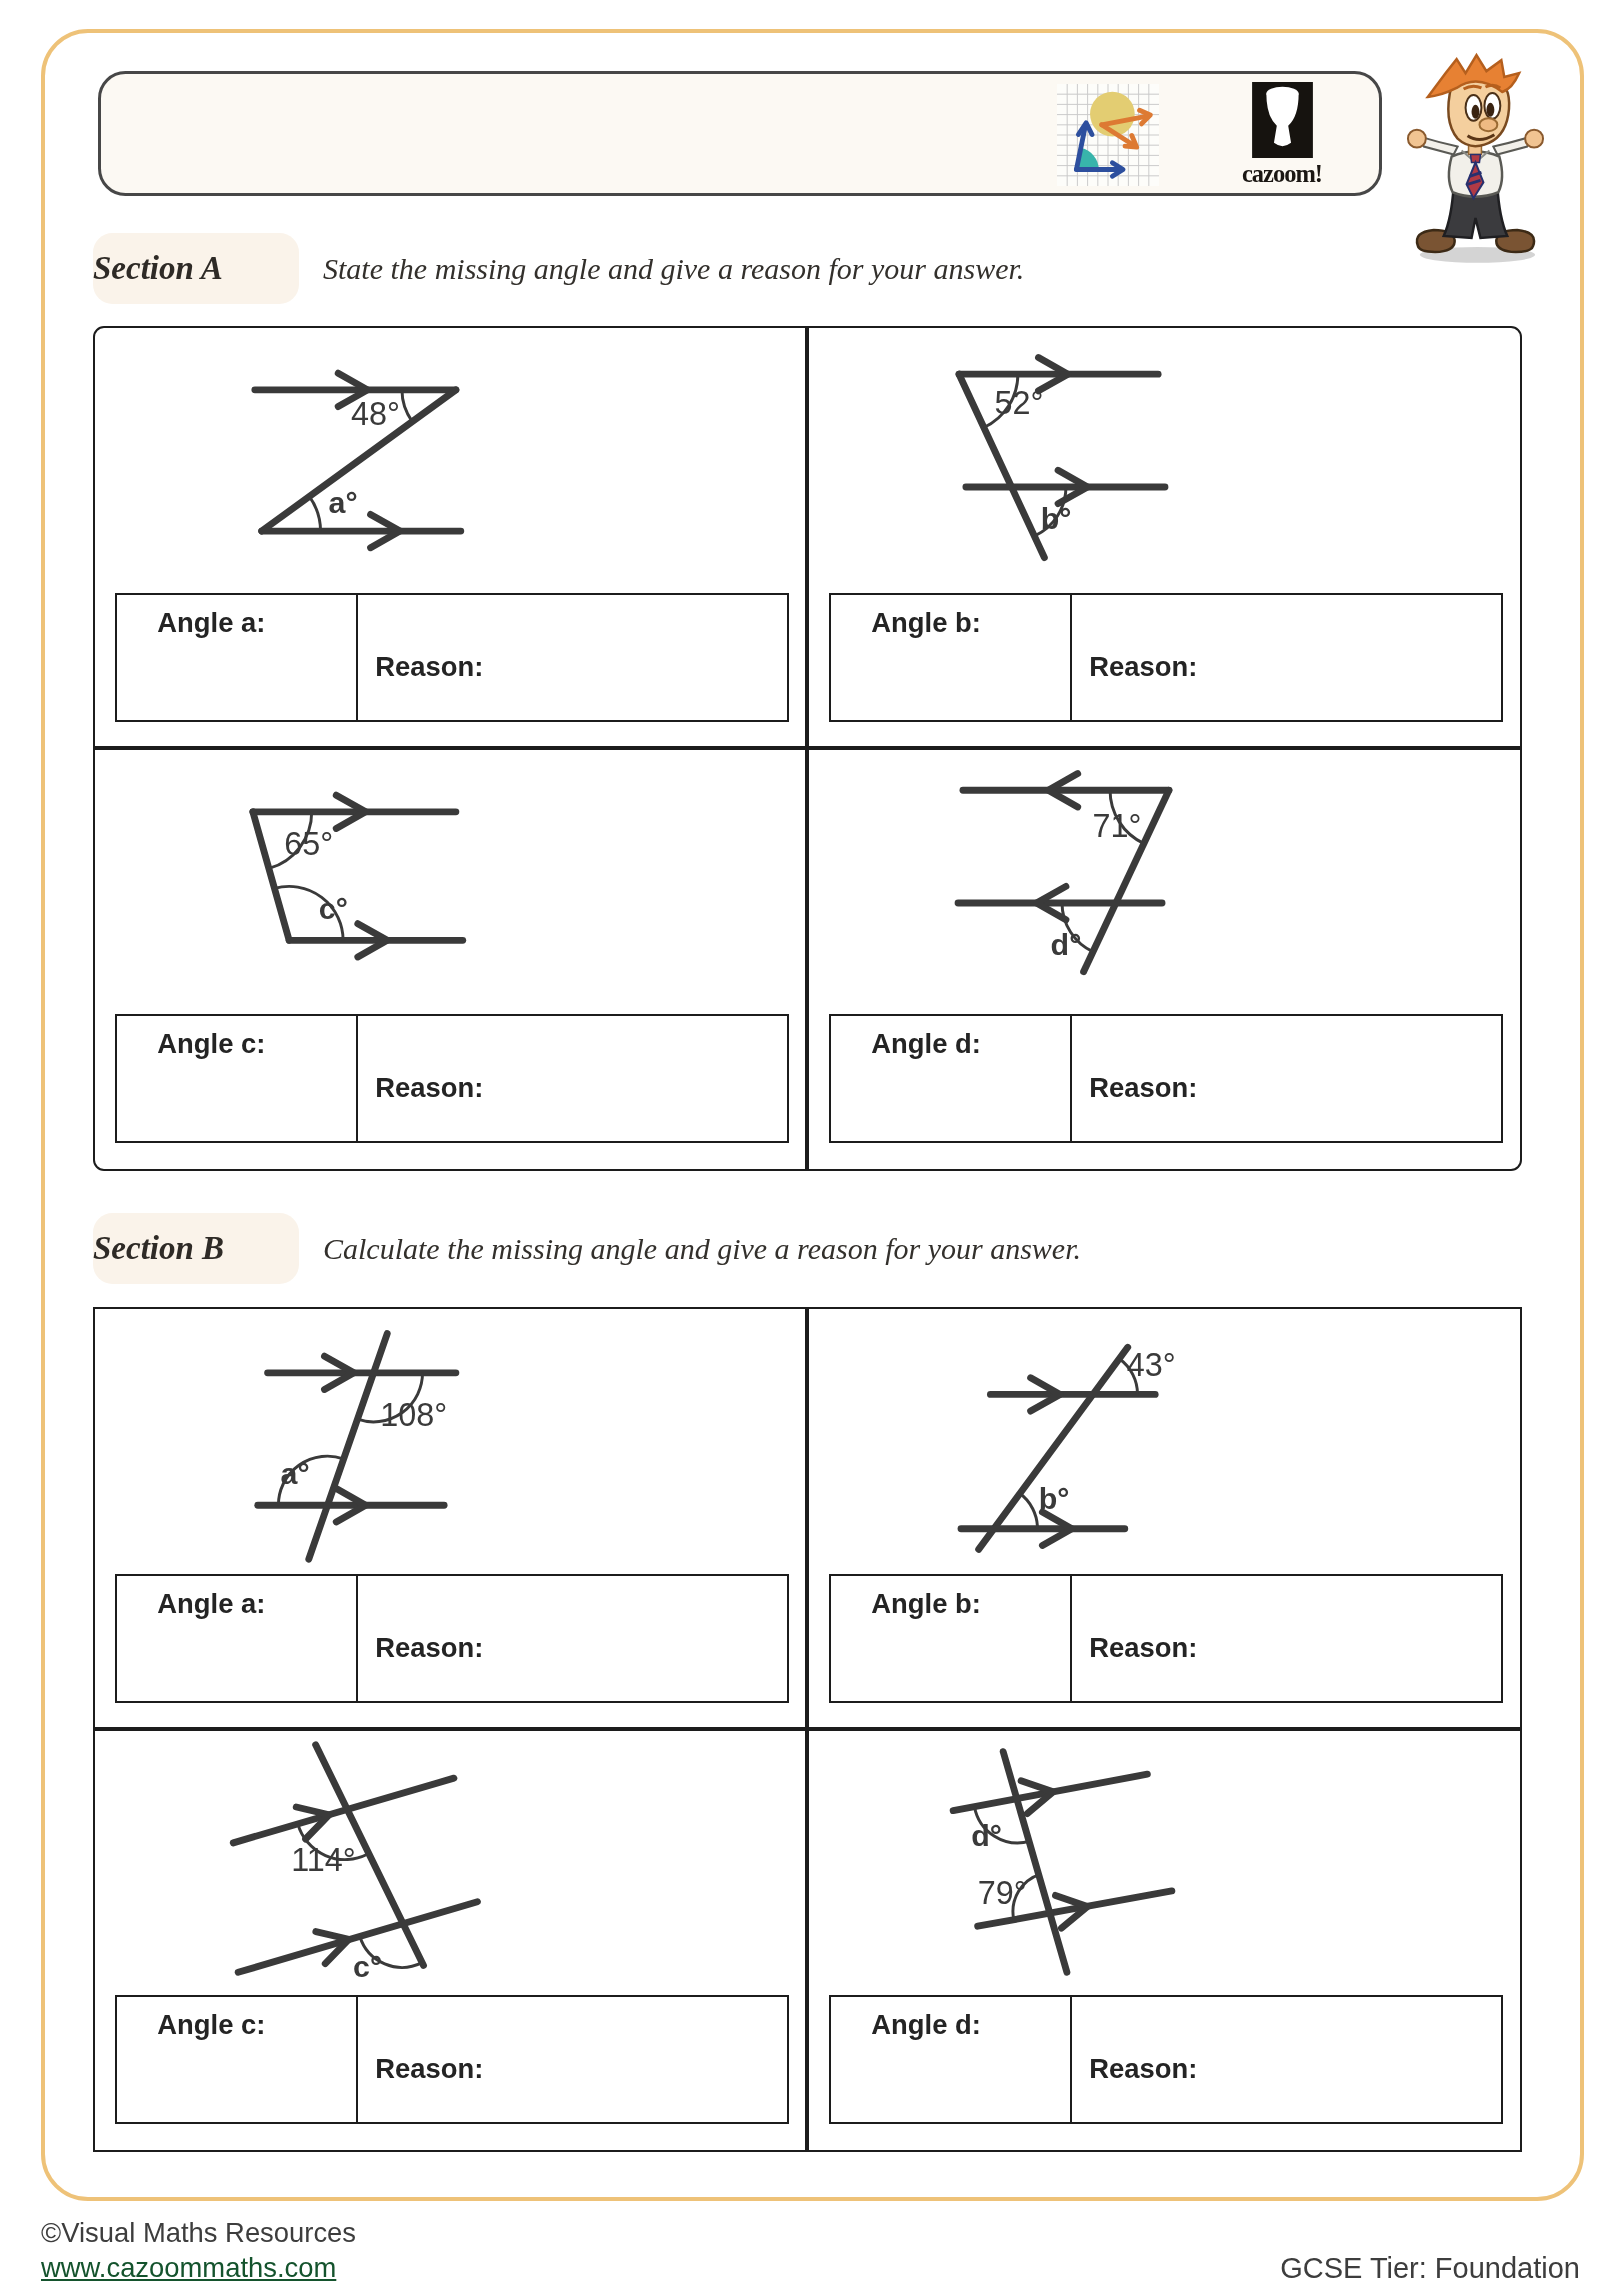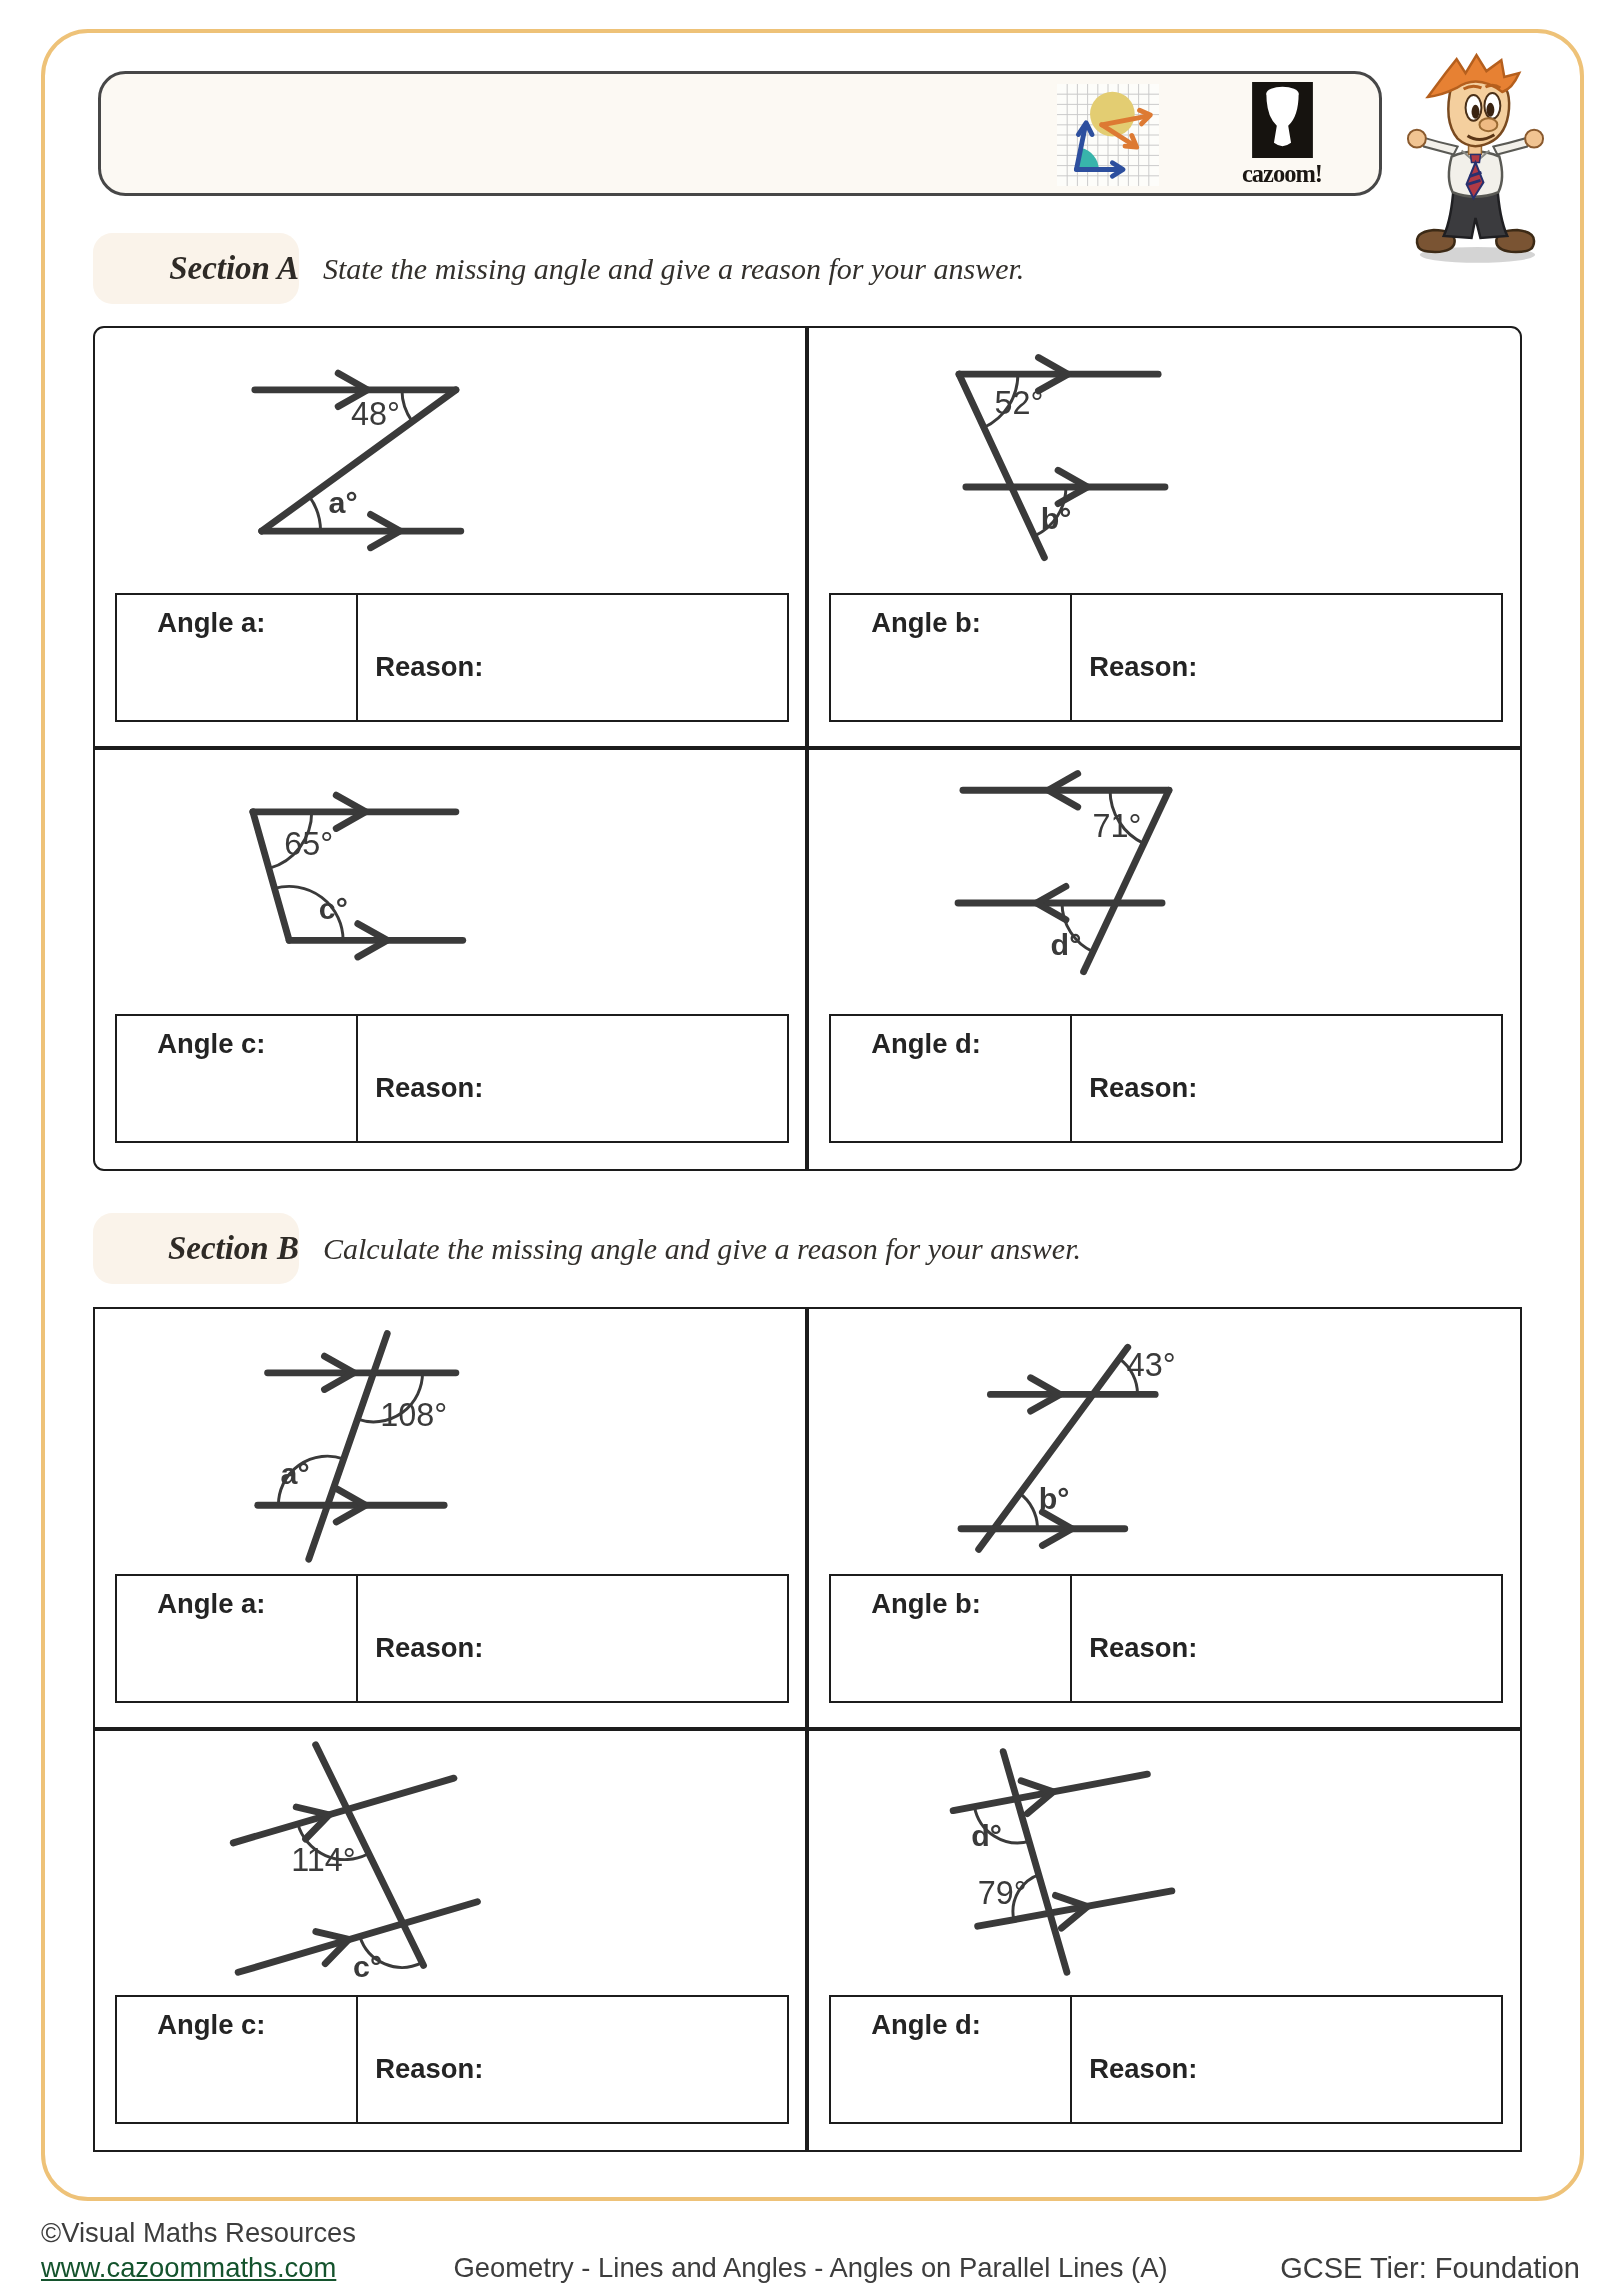--- a/index.html
+++ b/index.html
@@ -12,21 +12,21 @@
         background:#fcf9f3;border:3.9px solid #474747;border-radius:27.4px;box-sizing:border-box;}
   .title{position:absolute;left:39px;top:29px;font-size:45px;font-weight:bold;color:#33302c;
         letter-spacing:0px;}
   .graph-icon{position:absolute;left:956px;top:9.8px;width:102px;height:102px;}
   .cazoom-logo{position:absolute;left:1127px;top:7.8px;width:108px;height:110px;text-align:center;}
   .cazoom-word{font-family:"Liberation Serif",serif;font-weight:bold;font-size:24.5px;color:#1b1713;
         display:block;margin-top:-2px;letter-spacing:-1px;}
   .mascot{position:absolute;left:1400px;top:51px;width:149px;height:214px;}
   
   .section-pill{position:absolute;left:93px;width:206px;height:71px;background:#faf3ea;
-        border-radius:19.6px;display:flex;align-items:center;justify-content:flex-end;}
+        border-radius:19.6px;display:flex;align-items:center;justify-content:flex-start;}
   .section-pill span{font-family:"Liberation Serif",serif;font-style:italic;font-weight:bold;
         font-size:33px;color:#2e2a26;}
   .instruction{position:absolute;left:323px;height:71px;display:flex;align-items:center;
         font-family:"Liberation Serif",serif;font-style:italic;font-size:30px;color:#33302c;}
   .pill-a,.instr-a{top:233px;}
   .pill-b,.instr-b{top:1213px;}
   
   .grid{position:absolute;left:93px;width:1429px;height:845px;border:2.9px solid #1c1c1c;
         box-sizing:border-box;}
   .grid-a{top:326px;border-radius:11px;}
@@ -313,16 +313,15 @@
         </div>
         <div class="rcol">
           <span class="albl">Reason:</span>
         </div>
       </div>
     </div>
   </div>
 
   <div class="footer-copy">©Visual Maths Resources</div>
   <a class="footer-link" href="#">www.cazoommaths.com</a>
-  <div class="footer-center">Geometry - Lines and Angles - Angles on Parallel Lines (A)</div>
   <div class="footer-right">GCSE Tier: Foundation</div>
 </div>
 
 
 </body></html>

